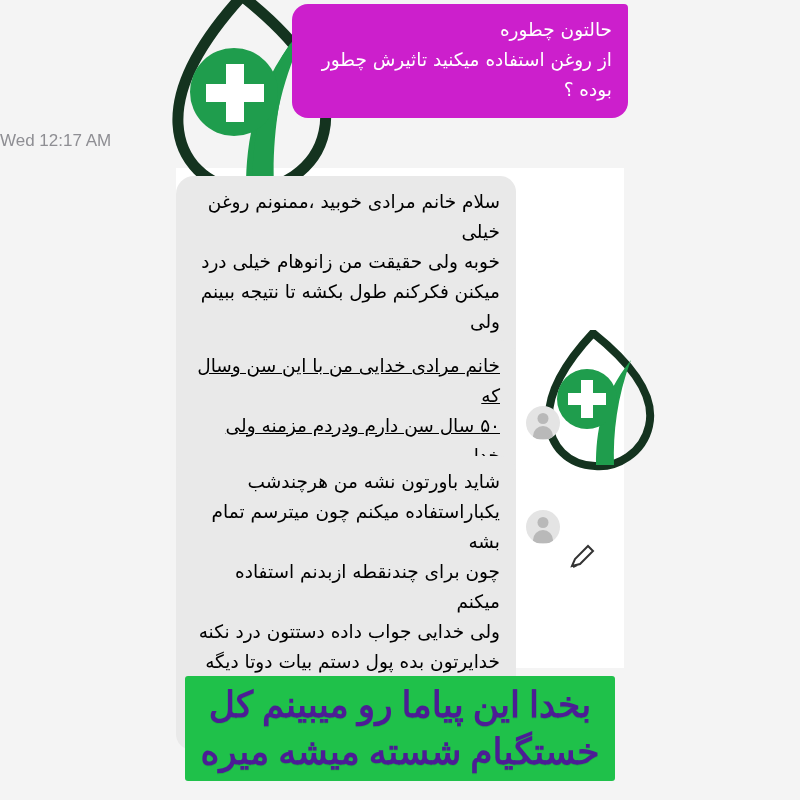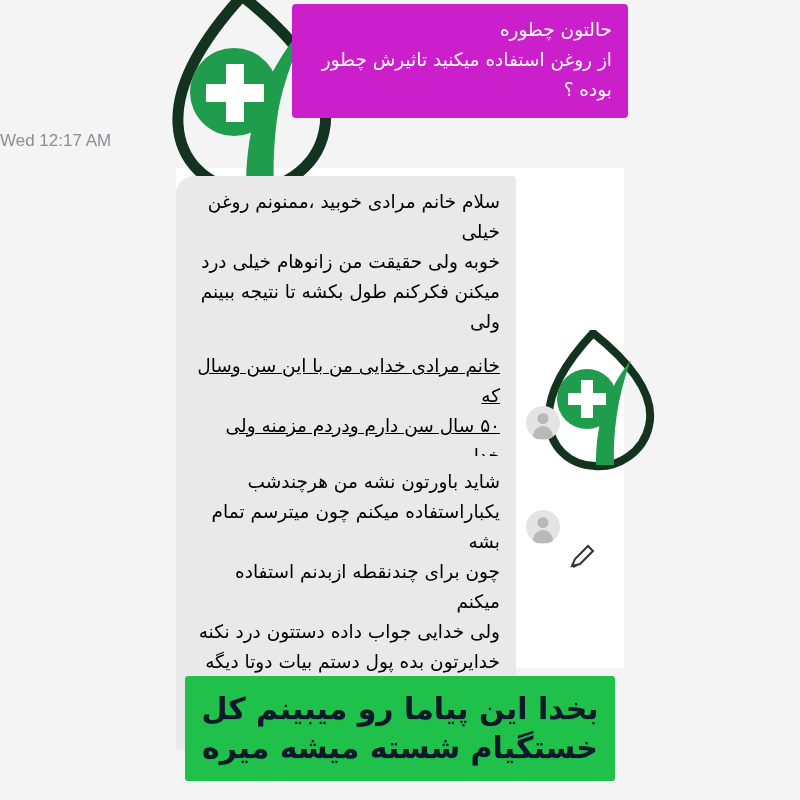--- a/index.html
+++ b/index.html
@@ -37,21 +37,21 @@
     height: 800px;
   }
 
   .row {
     position: absolute;
     display: flex;
     align-items: flex-end;
   }
 
   .bubble {
-    border-radius: 4px;
+    border-radius: 16px;
     padding: 11px 16px 13px 16px;
     font-size: 18.5px;
     line-height: 1.62;
     color: #1b1b1b;
     direction: rtl;
     text-align: right;
     box-sizing: border-box;
     white-space: pre-line;
   }
   .bubble.out {
@@ -128,29 +128,30 @@
     top: 676px;
     width: 430px;
     height: 105px;
     background: #1fc14a;
     border-radius: 3px;
     display: flex;
     align-items: center;
     justify-content: center;
   }
   .banner-text {
-    color: #0f172a;
-    font-size: 30px;
+    color: #4c1d95;
+    font-size: 36px;
     font-weight: bold;
     line-height: 1.28;
     text-align: center;
     direction: rtl;
     padding: 0 10px;
     white-space: pre-line;
     text-shadow: 0 1px 0 rgba(0,0,0,0.08);
+    font-family: Liberation Serif, serif;
   }
 </style>
 </head>
 <body>
 
 <div id="stage">
 
   <div class="panel" style="left:176px; top:168px; width:448px; height:500px;"></div>
   <div class="panel" style="left:176px; top:452px; width:448px; height:216px;"></div>
 

